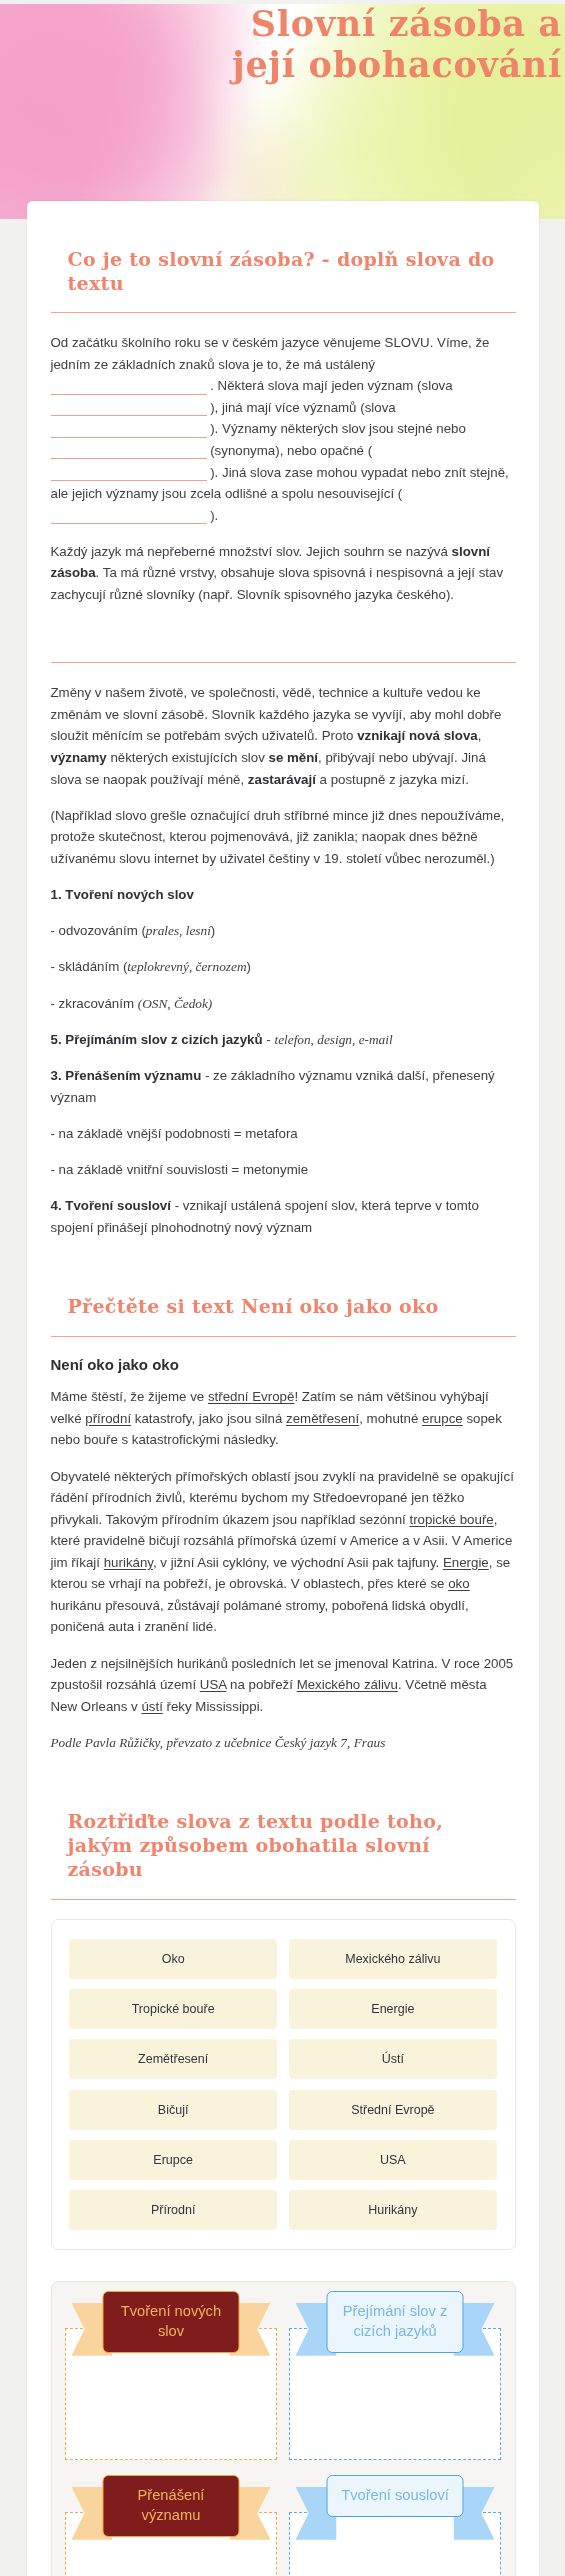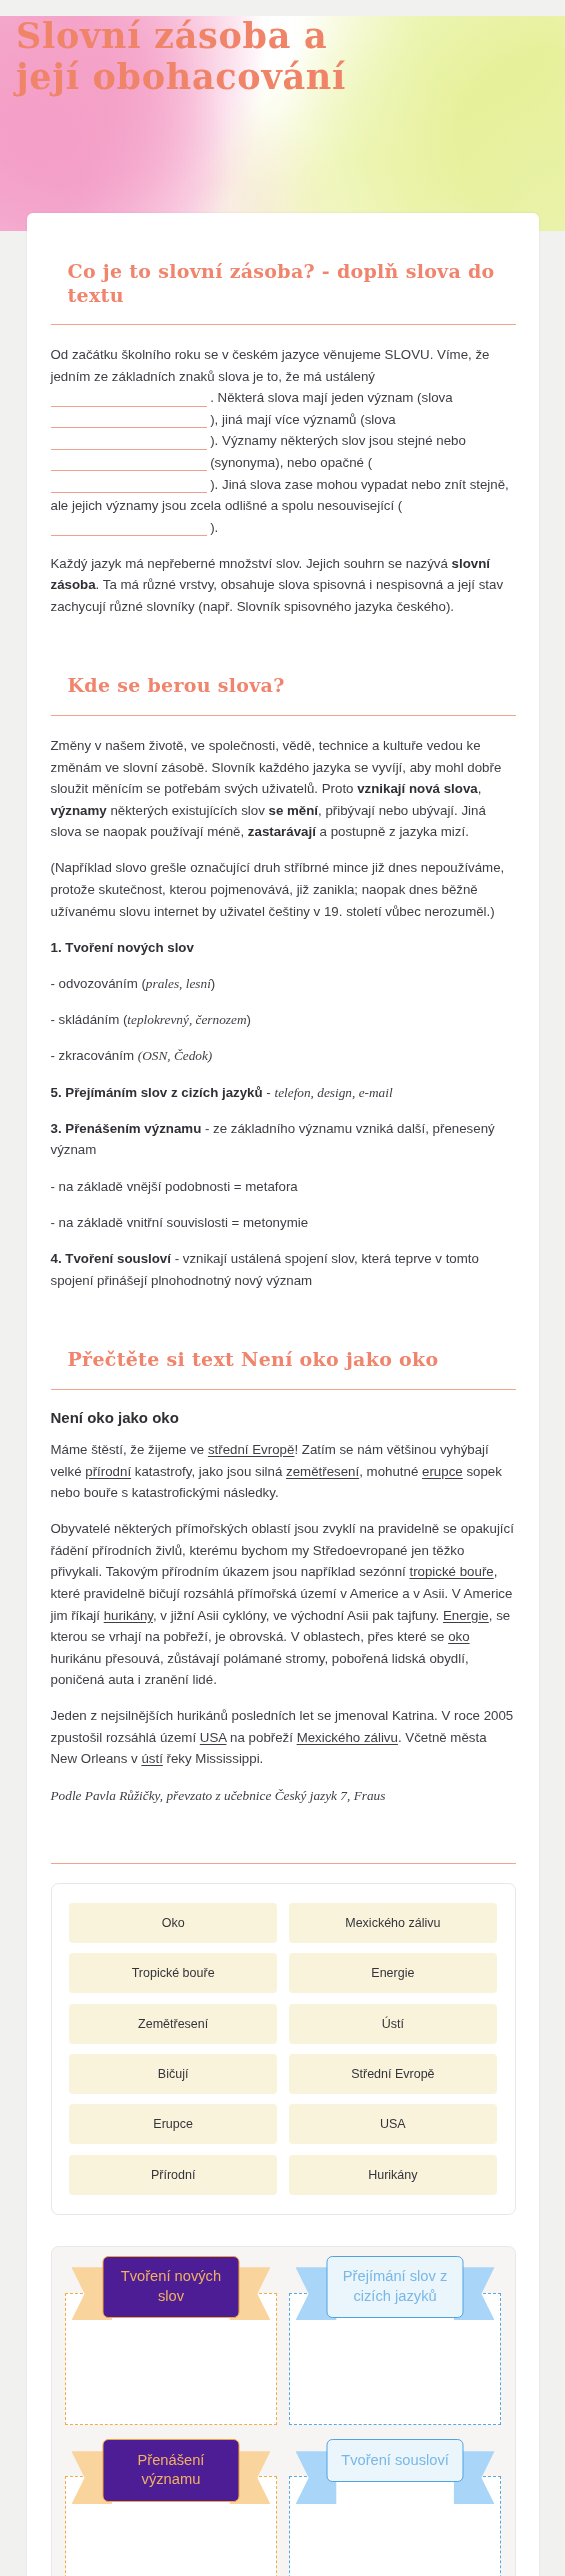--- a/index.html
+++ b/index.html
@@ -18,22 +18,22 @@
       radial-gradient(circle at 2% 78%, rgba(238,132,186,.55) 0 12%, rgba(238,132,186,0) 38%),
       radial-gradient(circle at 17% 8%,  rgba(248,186,214,.70) 0 11%, rgba(248,186,214,0) 34%),
       radial-gradient(circle at 12% 55%, rgba(246,170,205,.55) 0 10%, rgba(246,170,205,0) 32%),
       radial-gradient(circle at 97% 58%, rgba(226,238,140,.75) 0 16%, rgba(226,238,140,0) 48%),
       radial-gradient(circle at 86% 12%, rgba(238,246,178,.70) 0 12%, rgba(238,246,178,0) 38%),
       radial-gradient(circle at 64% 92%, rgba(236,244,168,.60) 0 14%, rgba(236,244,168,0) 42%),
       radial-gradient(circle at 40% 95%, rgba(250,210,225,.45) 0 10%, rgba(250,210,225,0) 30%),
       #ffffff;
   }
   .hero h1{
-    margin:16px; 
-    text-align:left;
+    margin:4px; 
+    text-align:right;
     font-family:"DejaVu Serif", serif;
     font-weight:800;
     font-size:35px; line-height:1.17;
     color:#ef8468;
     letter-spacing:0.7px;
   }
   
   .card{
     width:465px; margin:-17.7px auto 0 auto;
     background:#ffffff;
@@ -102,41 +102,40 @@
   .ribbon .tail.left{left:-31px; clip-path:polygon(0 0,100% 0,100% 100%,0 100%,32% 50%);}
   .ribbon .tail.right{right:-31px; clip-path:polygon(0 0,100% 0,68% 50%,100% 100%,0 100%);}
   .zone.orange .tail{background:#f9d49c;}
   .zone.blue   .tail{background:#a9d6f8;}
   .ribbon .rbox{
     position:relative; border-radius:5.9px;
     padding:10.3px 7.4px; text-align:center;
     font-size:14.7px; line-height:1.35;
     background:#fff;
   }
-  .zone.orange .rbox{border:1.5px solid #f0a63c; background:#4c1d95; color:#f1b160;}
+  .zone.orange .rbox{border:1.5px solid #f0a63c; background:#7f1d1d; color:#f1b160;}
   .zone.blue   .rbox{border:1.5px solid #4fa3df; background:#eaf5fc; color:#79b8e6;}
 </style>
 </head>
 <body>
 
 <header class="hero">
   <h1><span>Slovní zásoba a</span><br><span>její obohacování</span></h1>
 </header>
 
 <main class="card">
 
   <section class="section">
     <h2 class="sec-head">Co je to slovní zásoba? - doplň slova do textu</h2>
     <hr class="sec-rule">
     <p class="body"><span>Od začátku školního roku se v českém jazyce věnujeme SLOVU. Víme, že jedním ze základních znaků slova je to, že má ustálený </span><span class="blank"></span><span> . Některá slova mají jeden význam (slova </span><span class="blank"></span><span> ), jiná mají více významů (slova </span><span class="blank"></span><span> ). Významy některých slov jsou stejné nebo </span><span class="blank"></span><span> (synonyma), nebo opačné ( </span><span class="blank"></span><span> ). Jiná slova zase mohou vypadat nebo znít stejně, ale jejich významy jsou zcela odlišné a spolu nesouvisející ( </span><span class="blank"></span><span> ).</span></p>
     <p class="body"><span>Každý jazyk má nepřeberné množství slov. Jejich souhrn se nazývá </span><span class="seg-b">slovní zásoba</span><span>. Ta má různé vrstvy, obsahuje slova spisovná i nespisovná a její stav zachycují různé slovníky (např. Slovník spisovného jazyka českého).</span></p>
   </section>
 
   <section class="section">
-    <h2 class="sec-head">Kde se berou slova?</h2>
     <hr class="sec-rule">
     <p class="body"><span>Změny v našem životě, ve společnosti, vědě, technice a kultuře vedou ke změnám ve slovní zásobě. Slovník každého jazyka se vyvíjí, aby mohl dobře sloužit měnícím se potřebám svých uživatelů. Proto </span><span class="seg-b">vznikají nová slova</span><span>, </span><span class="seg-b">významy</span><span> některých existujících slov </span><span class="seg-b">se mění</span><span>, přibývají nebo ubývají. Jiná slova se naopak používají méně, </span><span class="seg-b">zastarávají</span><span> a postupně z jazyka mizí.</span></p>
     <p class="body"><span>(Například slovo grešle označující druh stříbrné mince již dnes nepoužíváme, protože skutečnost, kterou pojmenovává, již zanikla; naopak dnes běžně užívanému slovu internet by uživatel češtiny v 19. století vůbec nerozuměl.)</span></p>
     <p class="body"><span class="seg-b">1. Tvoření nových slov</span></p>
     <p class="body"><span>- odvozováním (</span><span class="seg-i">prales, lesní</span><span>)</span></p>
     <p class="body"><span>- skládáním (</span><span class="seg-i">teplokrevný, černozem</span><span>)</span></p>
     <p class="body"><span>- zkracováním </span><span class="seg-i">(OSN, Čedok)</span></p>
     <p class="body"><span class="seg-b">5. Přejímáním slov z cizích jazyků</span><span> - </span><span class="seg-i">telefon, design, e-mail</span></p>
     <p class="body"><span class="seg-b">3. Přenášením významu</span><span> - ze základního významu vzniká další, přenesený význam</span></p>
     <p class="body"><span>- na základě vnější podobnosti = metafora</span></p>
@@ -148,20 +147,21 @@
     <h2 class="sec-head">Přečtěte si text Není oko jako oko</h2>
     <hr class="sec-rule">
     <p class="subtitle">Není oko jako oko</p>
     <p class="body"><span>Máme štěstí, že žijeme ve </span><span class="seg-u">střední Evropě</span><span>! Zatím se nám většinou vyhýbají velké </span><span class="seg-u">přírodní</span><span> katastrofy, jako jsou silná </span><span class="seg-u">zemětřesení</span><span>, mohutné </span><span class="seg-u">erupce</span><span> sopek nebo bouře s katastrofickými následky.</span></p>
     <p class="body"><span>Obyvatelé některých přímořských oblastí jsou zvyklí na pravidelně se opakující řádění přírodních živlů, kterému bychom my Středoevropané jen těžko přivykali. Takovým přírodním úkazem jsou například sezónní </span><span class="seg-u">tropické bouře</span><span>, které pravidelně bičují rozsáhlá přímořská území v Americe a v Asii. V Americe jim říkají </span><span class="seg-u">hurikány</span><span>, v jižní Asii cyklóny, ve východní Asii pak tajfuny. </span><span class="seg-u">Energie</span><span>, se kterou se vrhají na pobřeží, je obrovská. V oblastech, přes které se </span><span class="seg-u">oko</span><span> hurikánu přesouvá, zůstávají polámané stromy, pobořená lidská obydlí, poničená auta i zranění lidé.</span></p>
     <p class="body"><span>Jeden z nejsilnějších hurikánů posledních let se jmenoval Katrina. V roce 2005 zpustošil rozsáhlá území </span><span class="seg-u">USA</span><span> na pobřeží </span><span class="seg-u">Mexického zálivu</span><span>. Včetně města New Orleans v </span><span class="seg-u">ústí</span><span> řeky Mississippi.</span></p>
     <p class="body credit"><span class="seg-i">Podle Pavla Růžičky, převzato z učebnice Český jazyk 7, Fraus</span></p>
   </section>
 
   <section class="section">
+    <h2 class="sec-head">Roztřiďte slova z textu podle toho, jakým způsobem obohatila slovní zásobu</h2>
     <hr class="sec-rule">
 
     <div class="chips-card">
       <div class="chip">Oko</div>
       <div class="chip">Mexického zálivu</div>
       <div class="chip">Tropické bouře</div>
       <div class="chip">Energie</div>
       <div class="chip">Zemětřesení</div>
       <div class="chip">Ústí</div>
       <div class="chip">Bičují</div>

